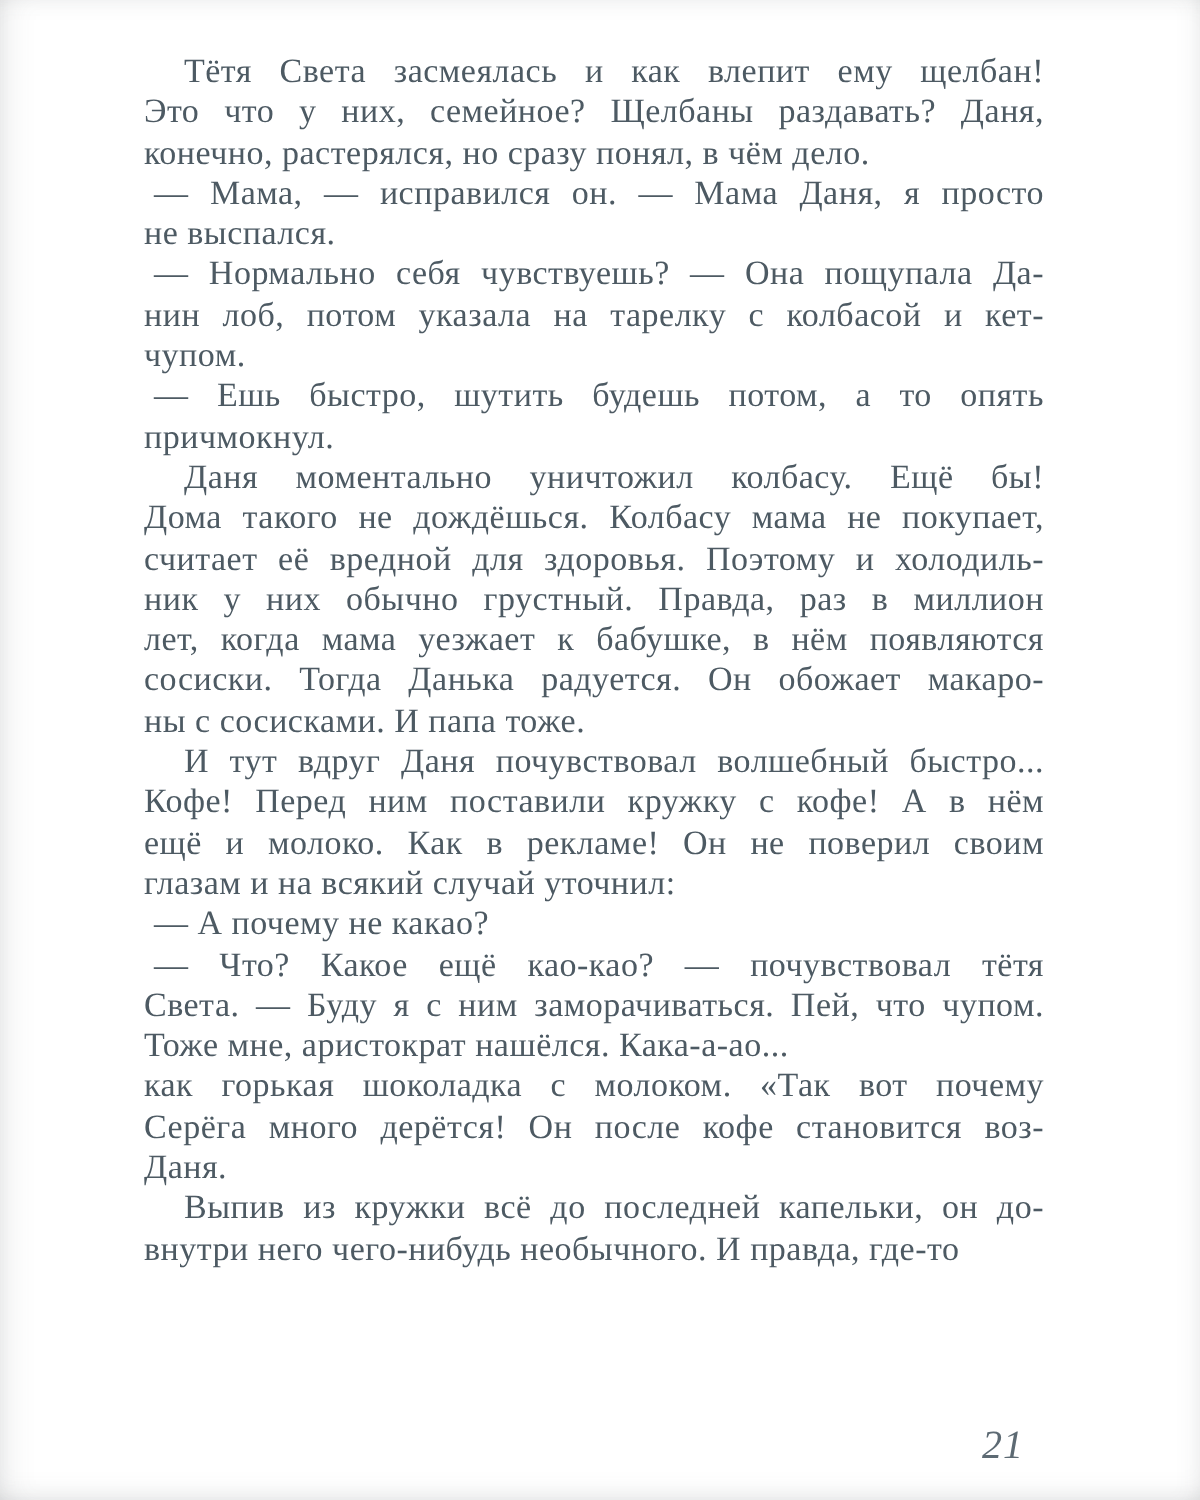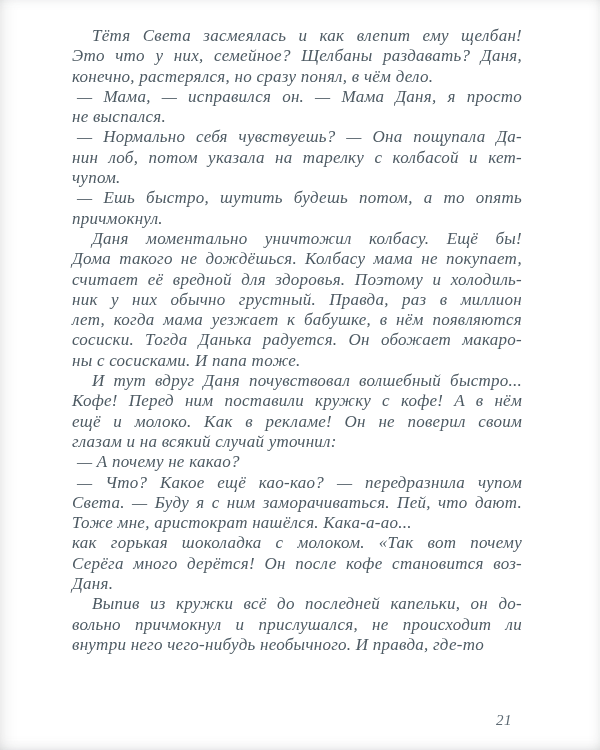--- a/index.html
+++ b/index.html
@@ -23,40 +23,40 @@
       inset 0 10px 16px -14px rgba(90, 95, 100, 0.12);
     font-family: "Liberation Serif", "DejaVu Serif", serif;
     color: var(--text-color, #4d5a63);
   }
   .text-block {
     position: absolute;
     left: 72px;
     top: 26px;
     width: 450px;
   }
-  .para { margin: 0; padding: 0; font-style: italic; }
+  .para { margin: 0; padding: 0; }
   .line {
     font-size: 17px;
     line-height: 20.3px;
     letter-spacing: 0.25px;
     white-space: normal;
     text-align: justify;
     text-align-last: justify;
   }
   .line.last {
     text-align: center;
     text-align-last: left;
   }
   .line.indent { padding-left: 20px; }
   .line.indent-dash { padding-left: 5px; }
   .folio {
     position: absolute;
     top: 712px;
     right: 88px;
-    font-size: 15px;
+    font-size: 20px;
     font-style: italic;
     letter-spacing: 0.5px;
     color: var(--folio-color, #5d6a73);
   }
 </style>
 </head>
 <body style="--page-bg: #ffffff; --text-color: #4d5a63; --folio-color: #5d6a73;">
 
 <div class="page">
   <div class="text-block">
@@ -90,29 +90,28 @@
       <div class="para">
         <div class="line indent">И тут вдруг Даня почувствовал волшебный быстро...</div>
         <div class="line">Кофе! Перед ним поставили кружку с кофе! А в нём</div>
         <div class="line">ещё и молоко. Как в рекламе! Он не поверил своим</div>
         <div class="line last">глазам и на всякий случай уточнил:</div>
       </div>
       <div class="para">
         <div class="line indent-dash last">— А почему не какао?</div>
       </div>
       <div class="para">
-        <div class="line indent-dash">— Что? Какое ещё као-као? — передразнила чупом</div>
-        <div class="line">Света. — Буду я с ним заморачиваться. Пей, что дают.</div>
+        <div class="line indent-dash">— Что? Какое ещё као-као? — почувствовал тётя</div>
+        <div class="line">Света. — Буду я с ним заморачиваться. Пей, что чупом.</div>
         <div class="line last">Тоже мне, аристократ нашёлся. Кака-а-ао...</div>
       </div>
       <div class="para">
         <div class="line">как горькая шоколадка с молоком. «Так вот почему</div>
         <div class="line">Серёга много дерётся! Он после кофе становится воз-</div>
         <div class="line last">Даня.</div>
       </div>
       <div class="para">
         <div class="line indent">Выпив из кружки всё до последней капельки, он до-</div>
-        <div class="line">вольно причмокнул и прислушался, не происходит ли</div>
         <div class="line last">внутри него чего-нибудь необычного. И правда, где-то</div>
       </div>
     </div>
   <div class="folio">21</div>
 </div>
 
 </body></html>

